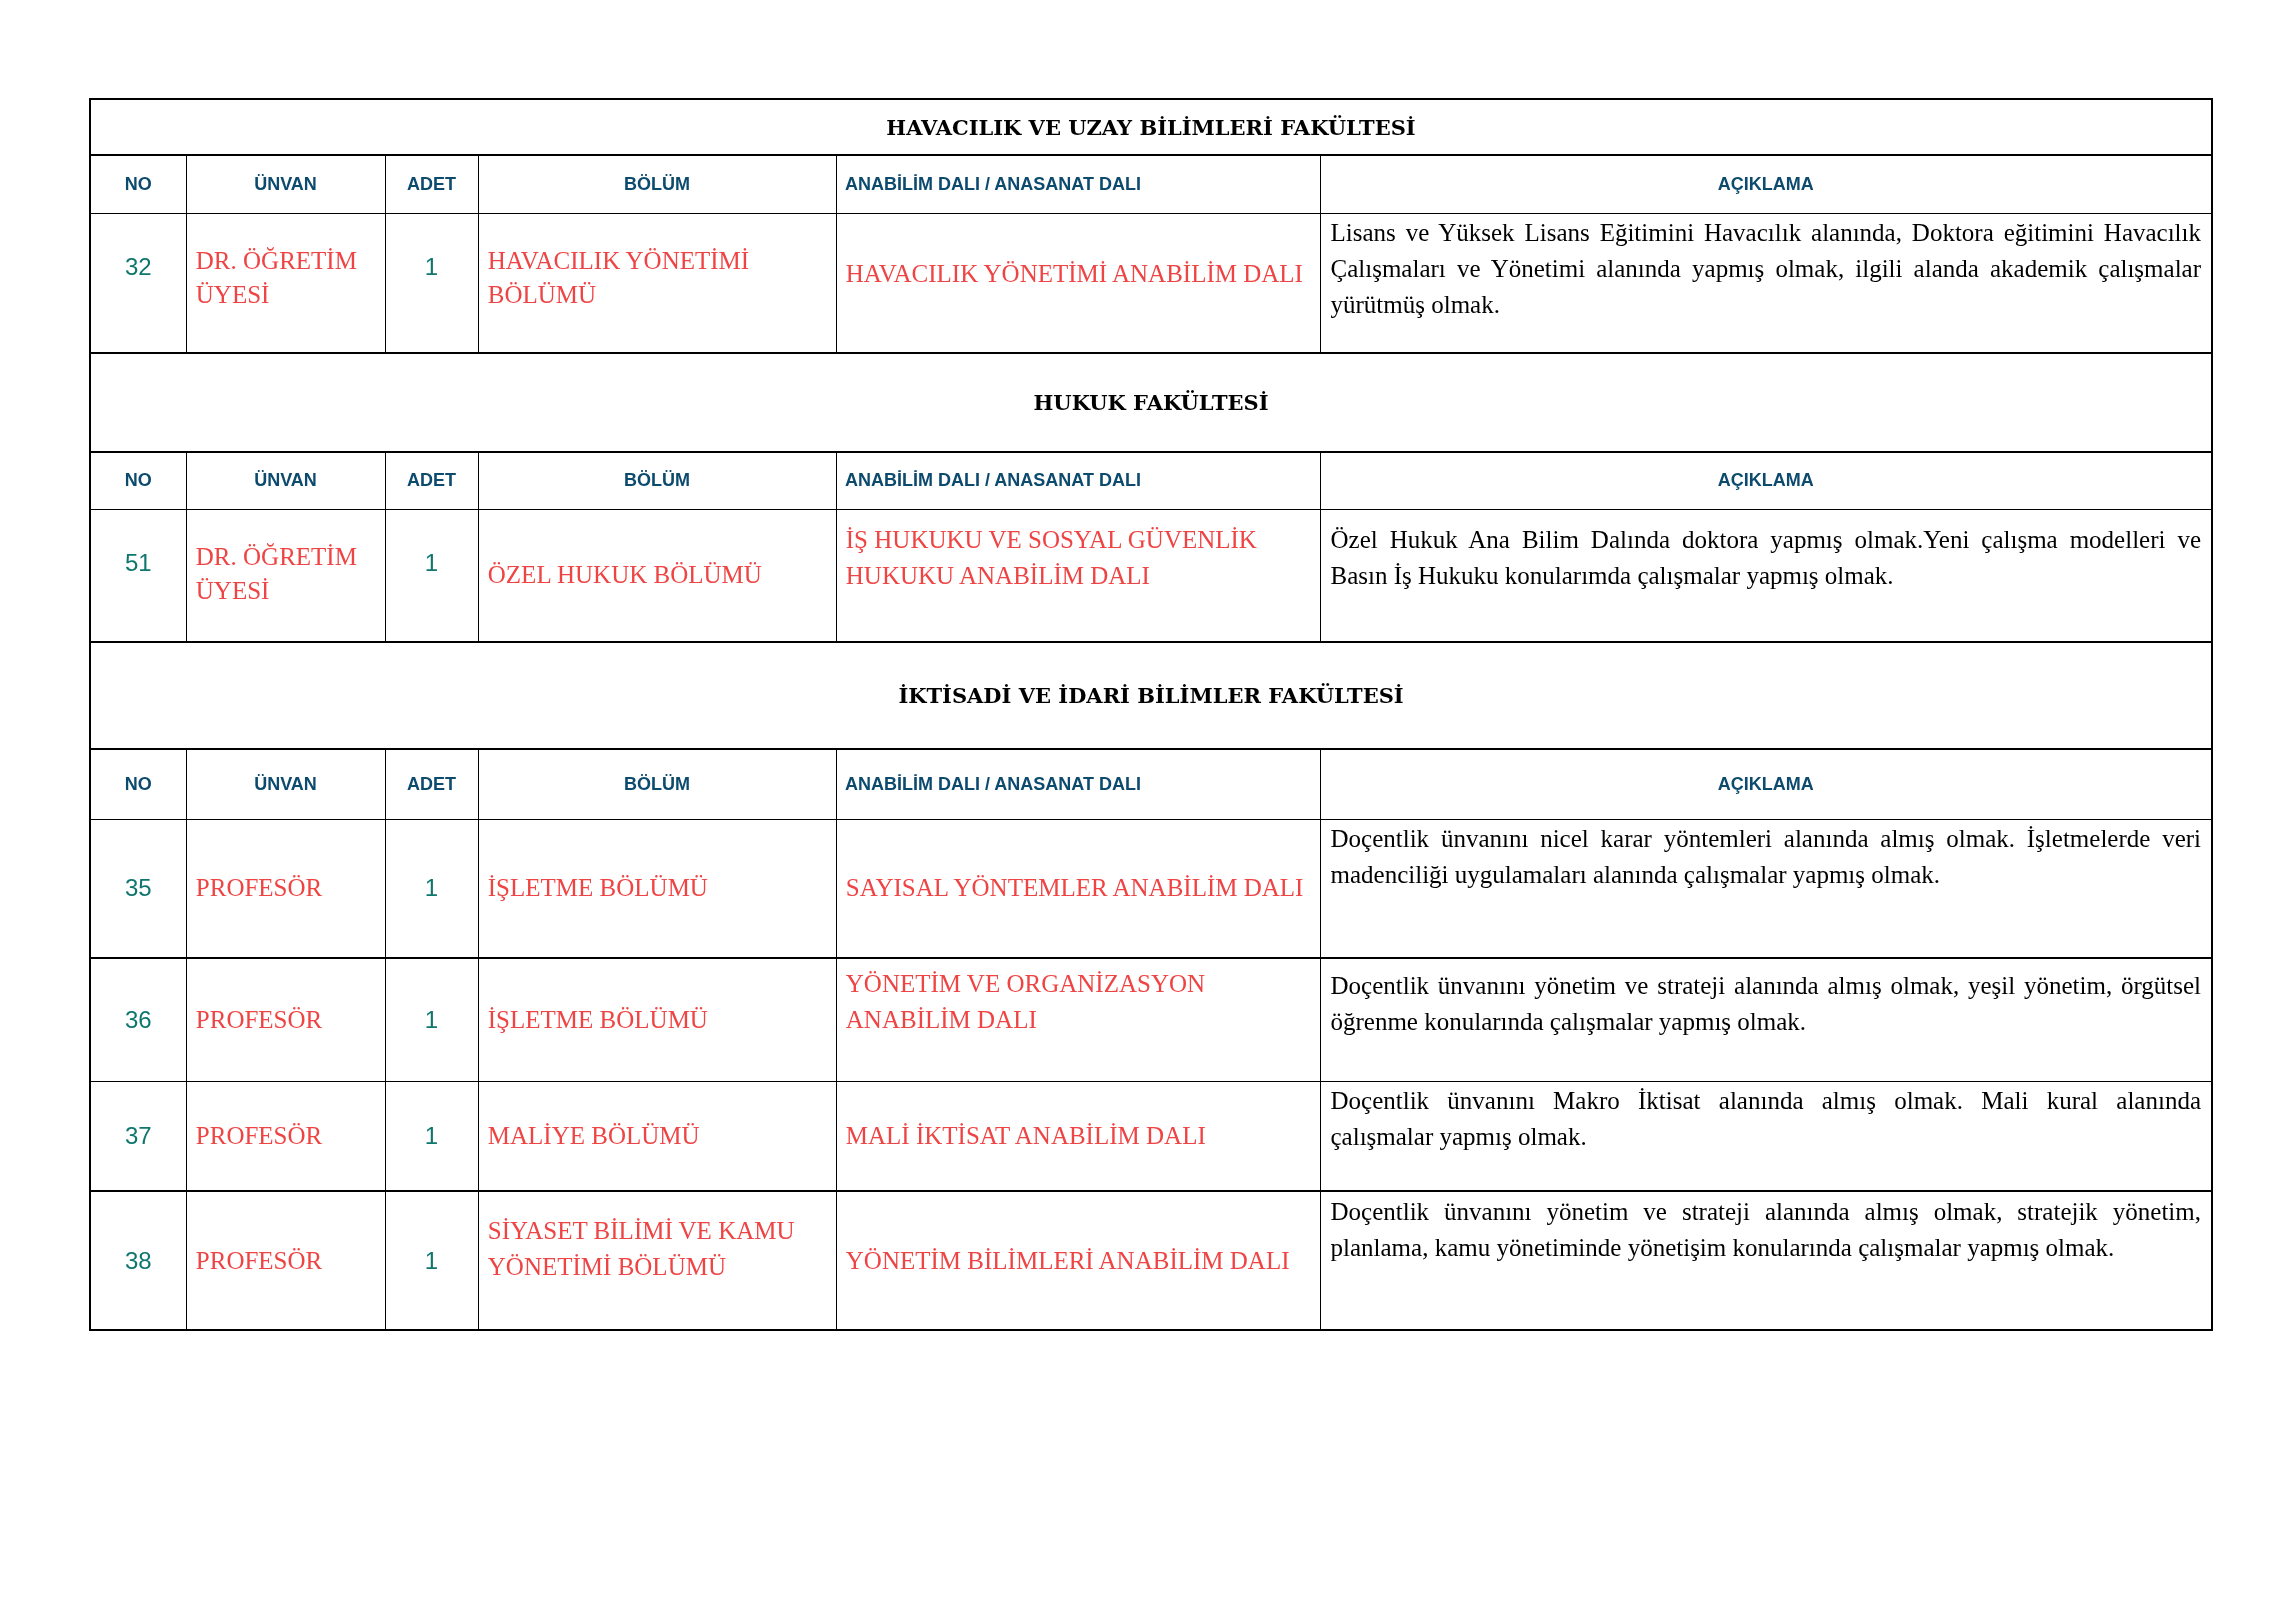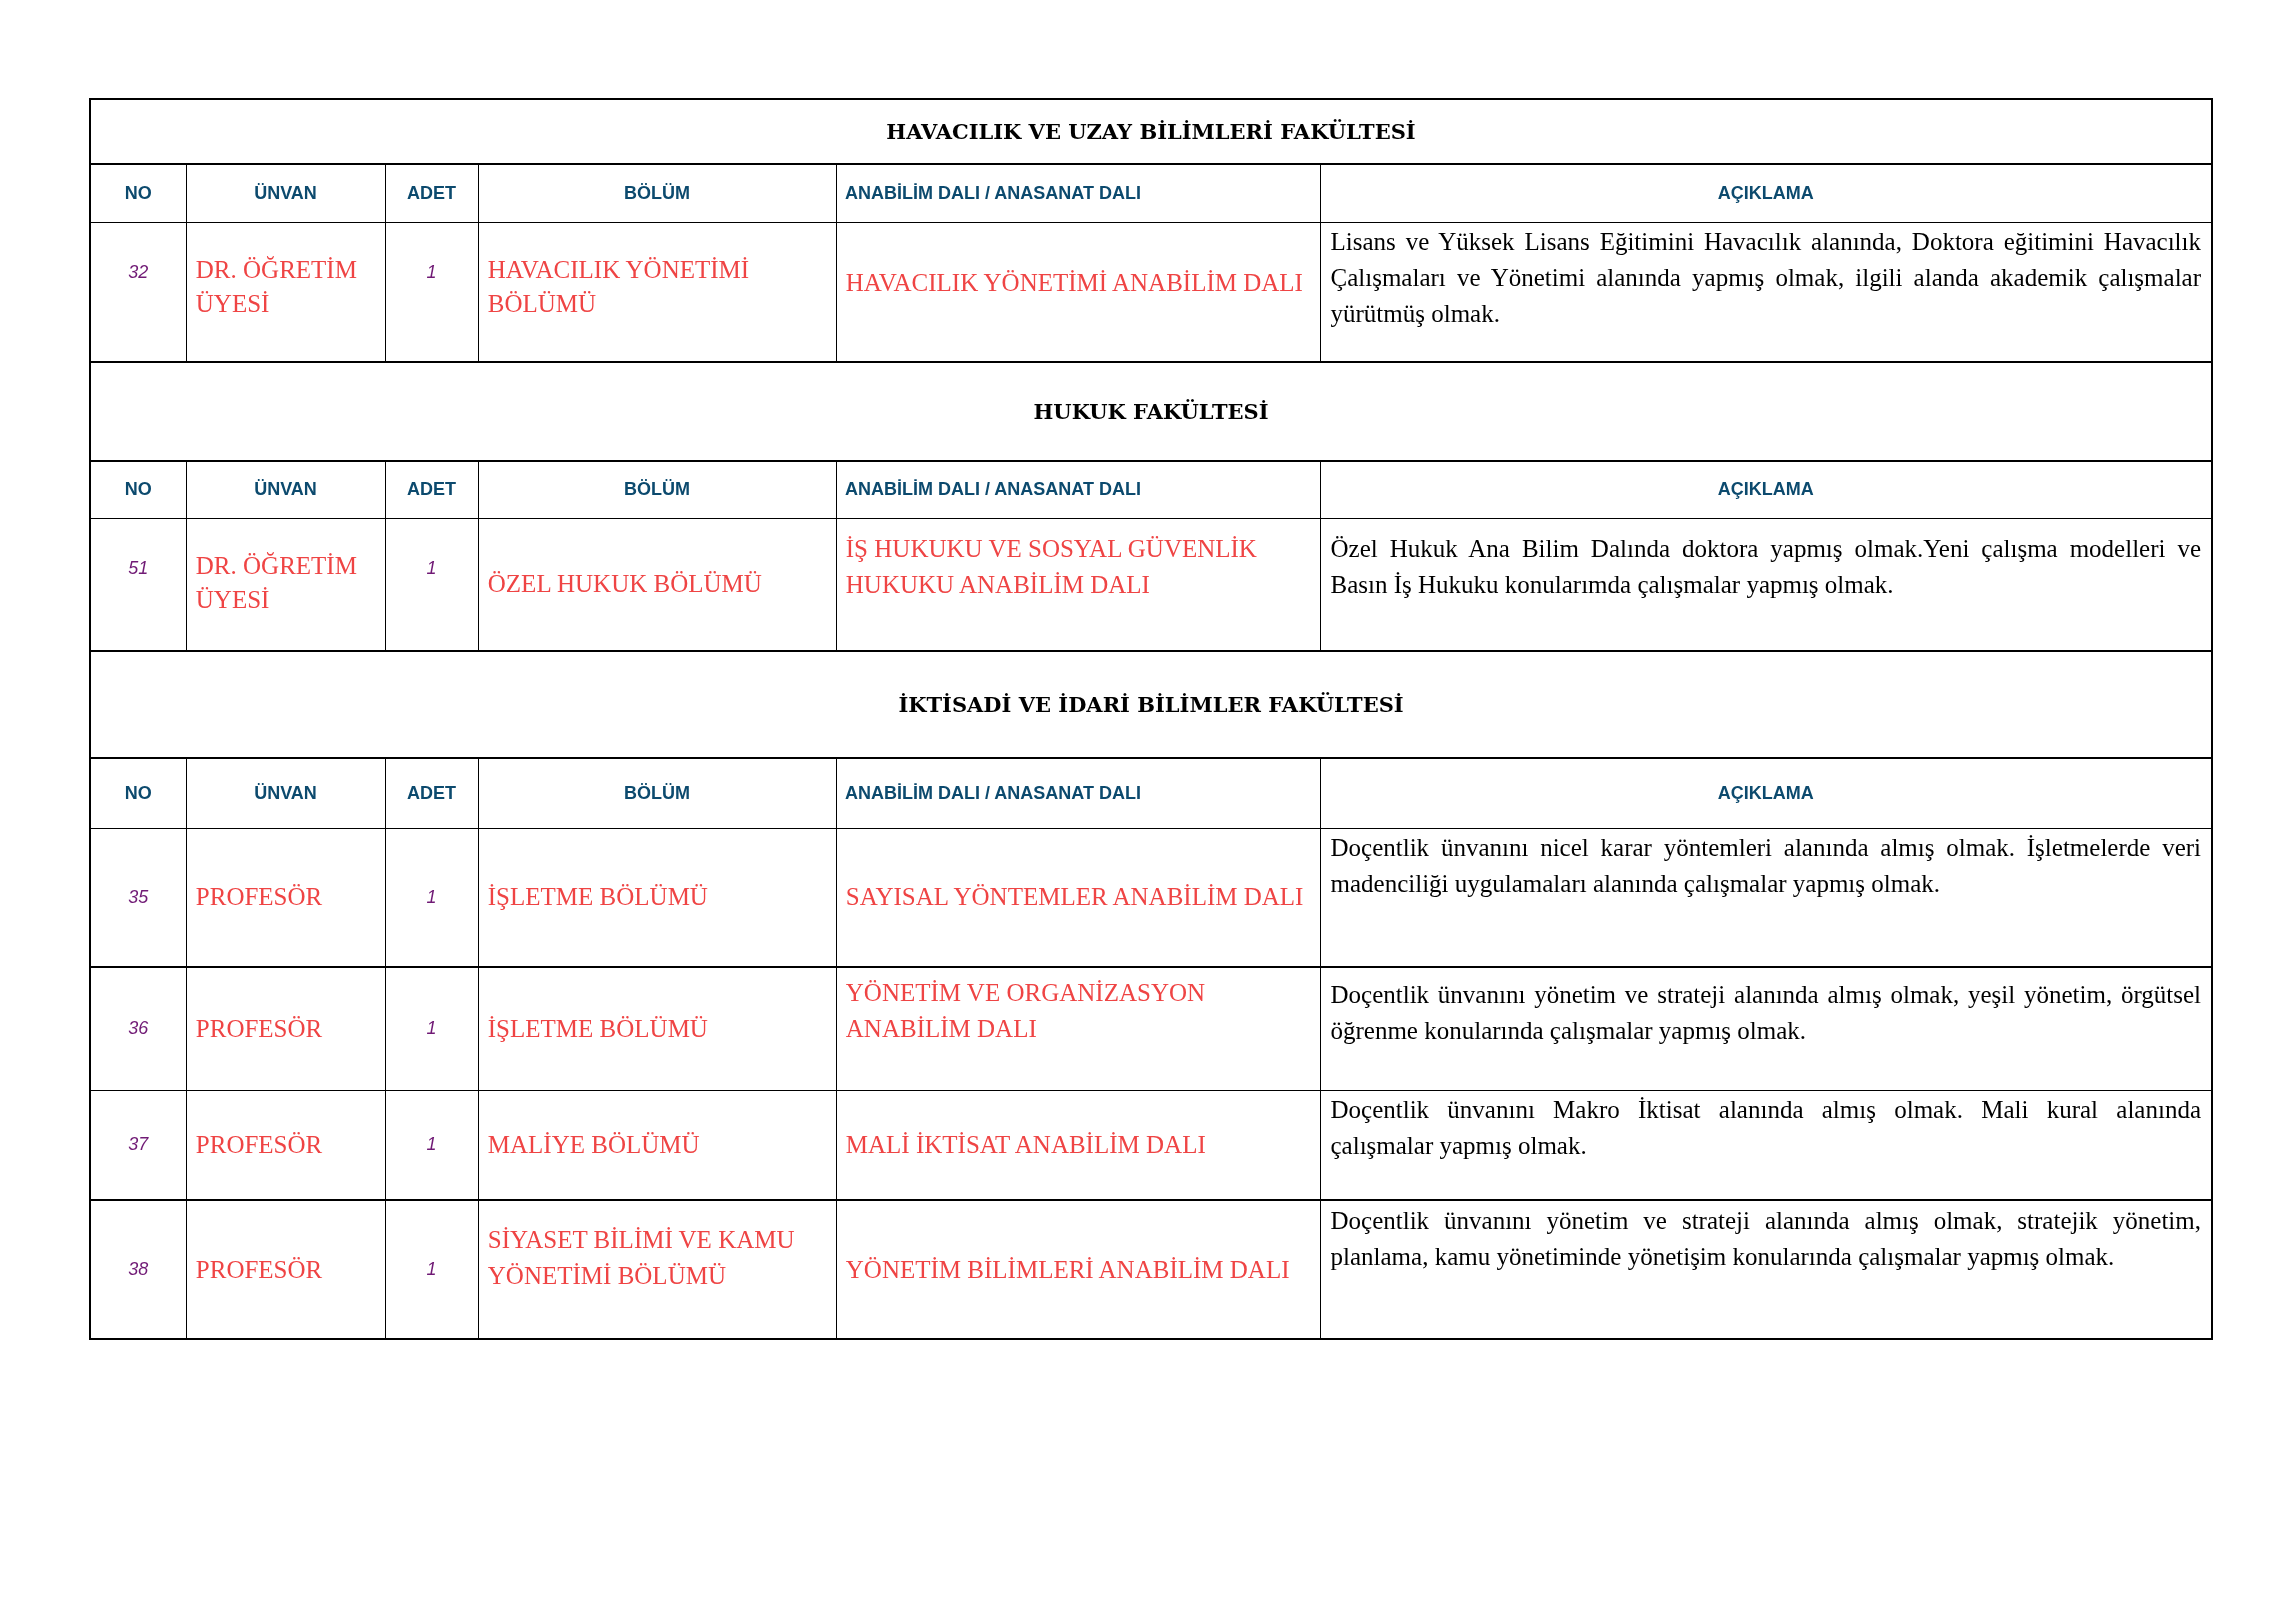--- a/index.html
+++ b/index.html
@@ -21,23 +21,22 @@
     text-align: center;
     font-family: "Liberation Sans", sans-serif;
     font-weight: bold;
     font-size: 18px;
     color: #0c4a6e;
   }
   .hdr.left { text-align: left; padding-left: 8.5px; }
   .num {
     text-align: center;
     font-family: "Liberation Sans", sans-serif;
-    font-size: 18px;
-    color: #701a75;
-    font-style: italic;
+    font-size: 24px;
+    color: #0f766e;
   }
   .txt {
     font-family: "Liberation Serif", serif;
     font-size: 25px;
     line-height: 36px;
     color: #ef4444;
     padding-left: 9.3px;
     padding-right: 10px;
     margin-top: 9px;
   }
@@ -62,21 +61,21 @@
   <colgroup>
     <col style="width:96px">
     <col style="width:199px">
     <col style="width:93px">
     <col style="width:358px">
     <col style="width:484px">
     <col style="width:892px">
   </colgroup>
   <tbody>
 
-    <tr class="fac" style="height:65px">
+    <tr class="fac" style="height:56px">
       <td colspan="6" class="fac-title">HAVACILIK VE UZAY BİLİMLERİ FAKÜLTESİ</td>
     </tr>
     <tr style="height:58px">
       <td class="hdr">NO</td>
       <td class="hdr">ÜNVAN</td>
       <td class="hdr">ADET</td>
       <td class="hdr">BÖLÜM</td>
       <td class="hdr left">ANABİLİM DALI / ANASANAT DALI</td>
       <td class="hdr">AÇIKLAMA</td>
     </tr>

